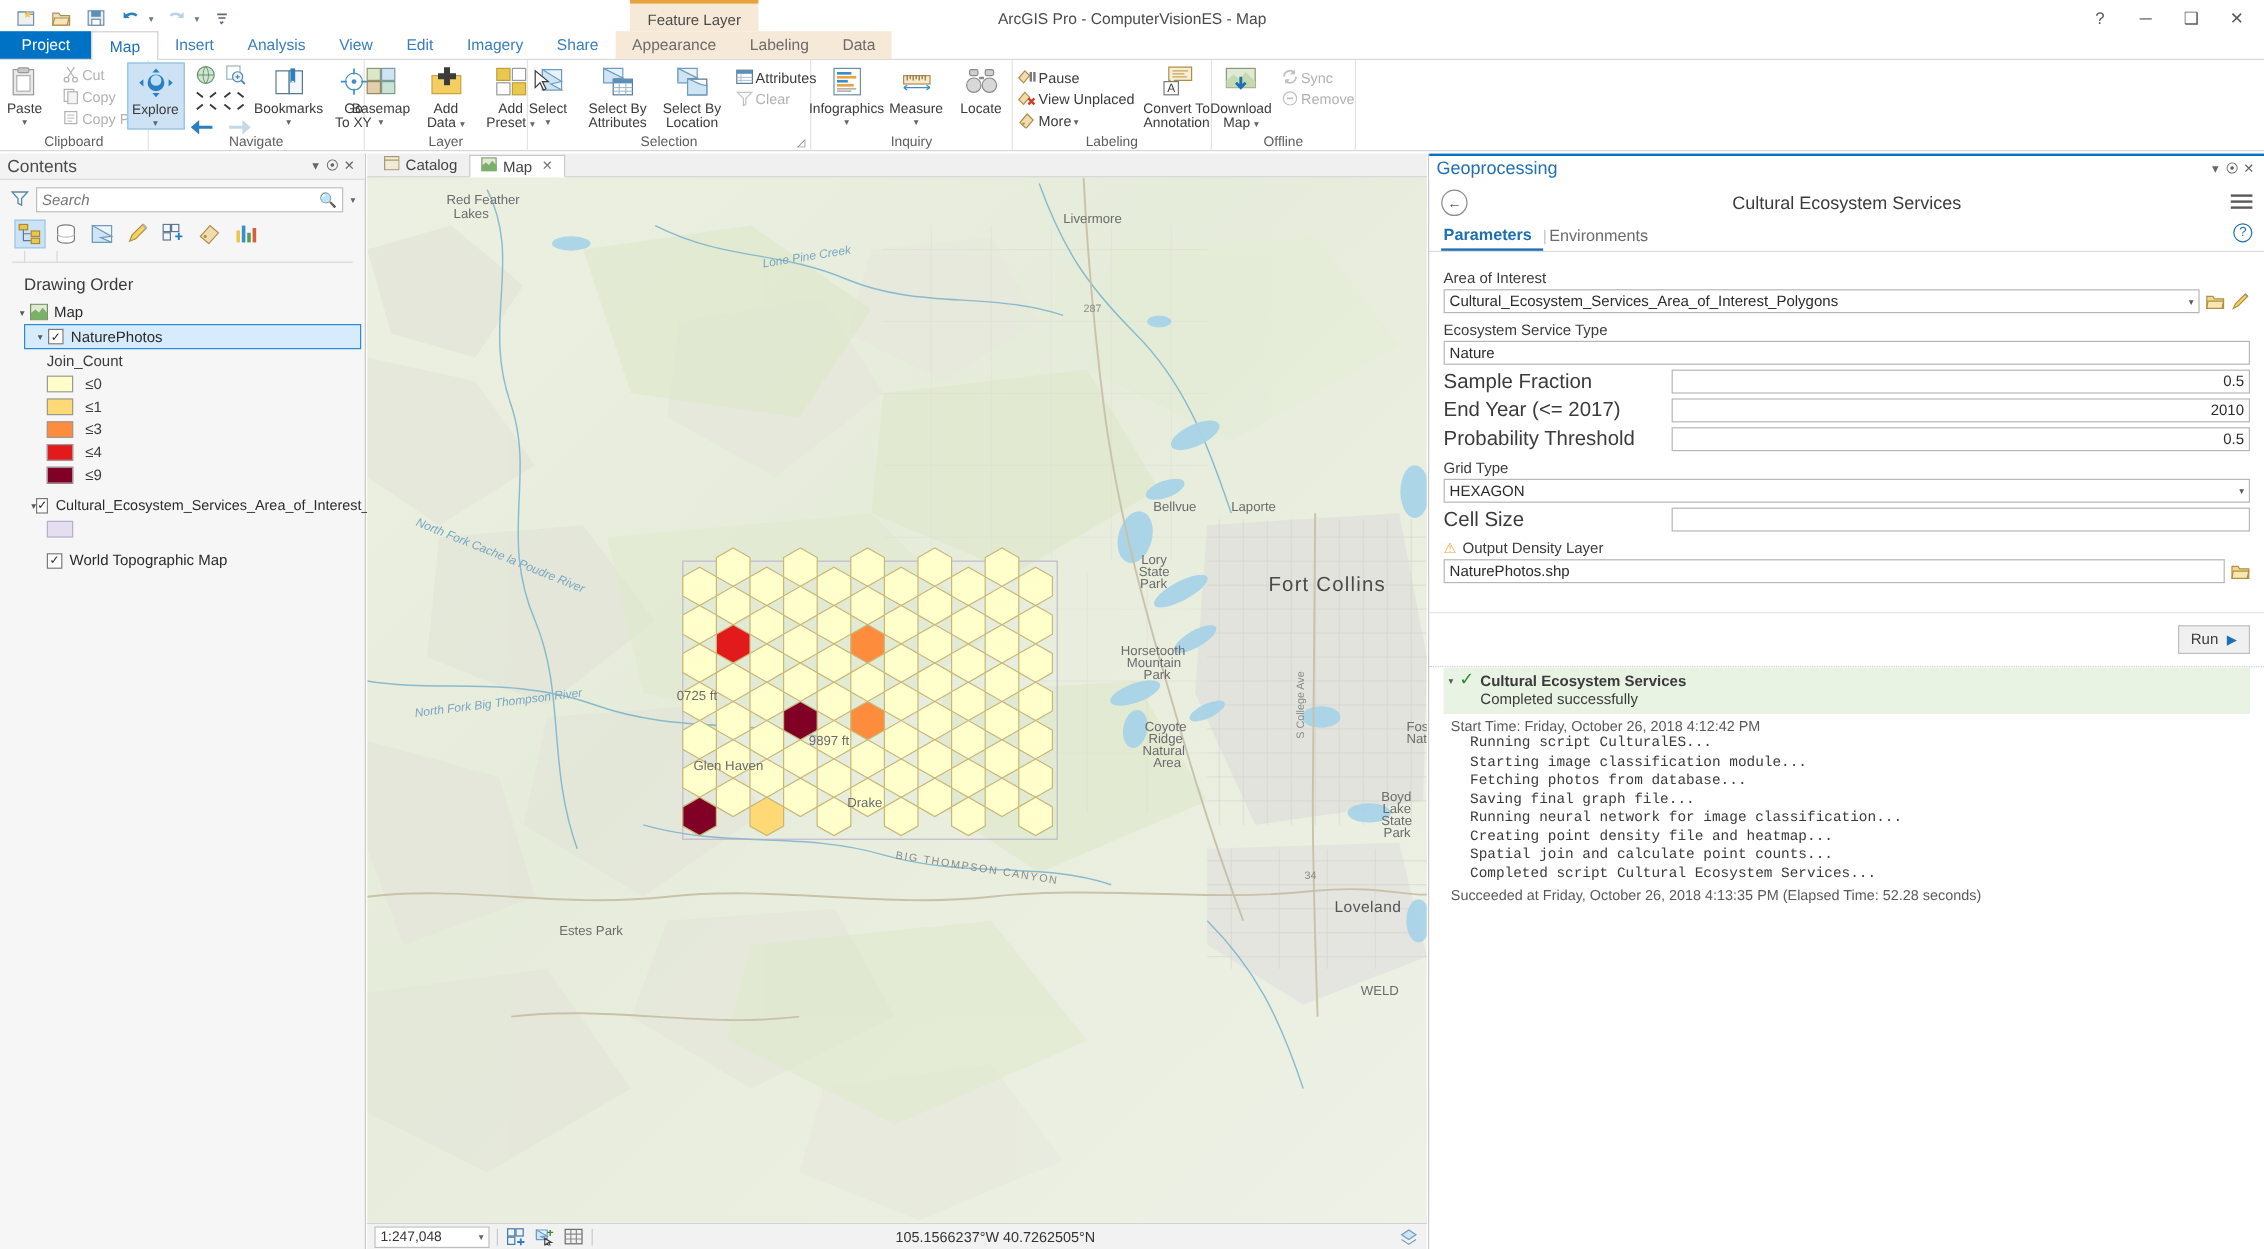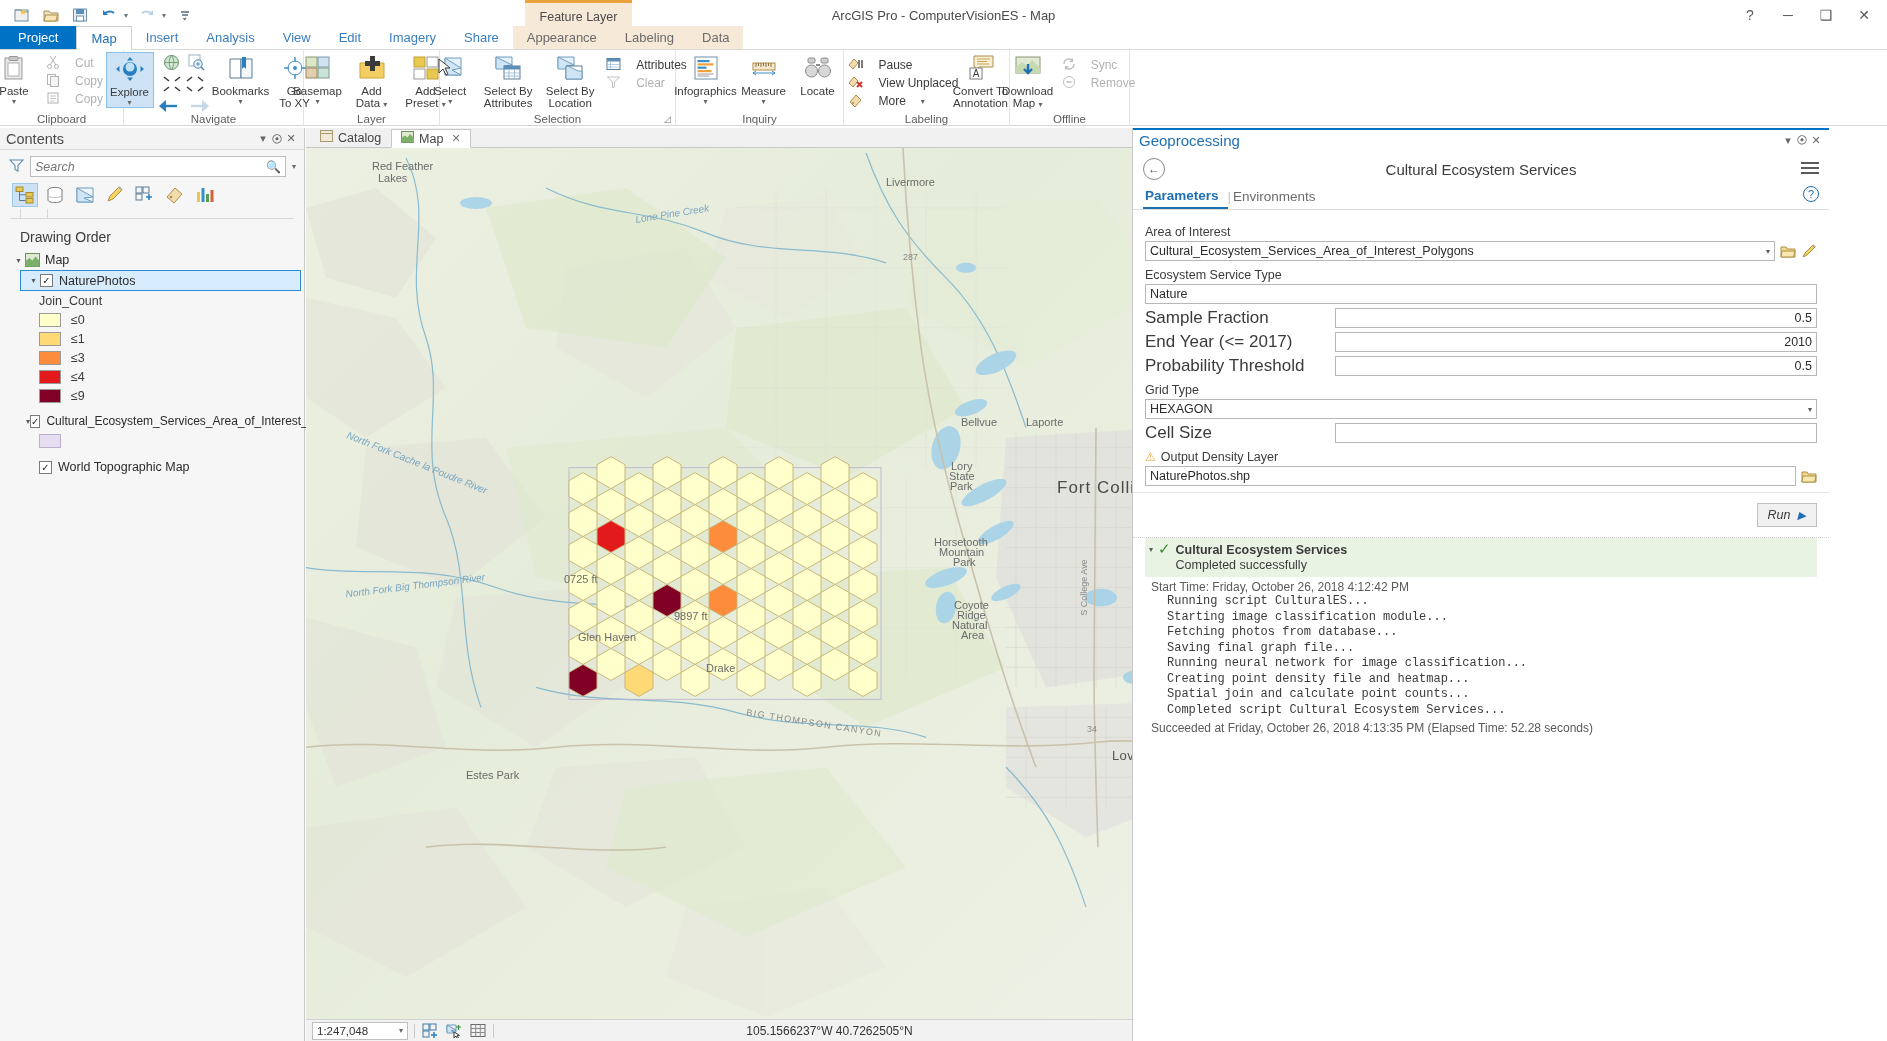--- a/index.html
+++ b/index.html
@@ -65,21 +65,21 @@
             border-right: 1px solid #e3e3e3; padding: 2px 6px 0 6px; height: 76px; }
   .rgroup .glabel { position: absolute; bottom: 1px; left: 0; right: 0; text-align: center;
                     font-size: 11.5px; color: #5e5e5e; }
   .rrow { display: flex; align-items: flex-start; height: 58px; }
   .bigbtn { width: 54px; display: flex; flex-direction: column; align-items: center; justify-content: flex-start;
             padding-top: 2px; cursor: default; }
   .bigbtn .bi { height: 30px; display: flex; align-items: center; justify-content: center; }
   .bigbtn .bl { font-size: 11.5px; line-height: 12px; text-align: center; color: #3b3b3b; margin-top: 1px; }
   .bigbtn.sel { background: #cde3f5; border: 1px solid #8fc0e5; }
   .smallcol { display: flex; flex-direction: column; justify-content: flex-start; padding-top: 2px; }
-  .smallbtn { display: flex; align-items: center; gap: 15px; height: 18px; padding: 0 5px;
+  .smallbtn { display: flex; align-items: center; gap: 2px; height: 18px; padding: 0 5px;
               font-size: 12px; color: #3b3b3b; cursor: default; white-space: nowrap; }
   .smallbtn.dis { color: #b2b2b2; }
   .caret { font-size: 8px; color: #666; }
   .dlg-launcher { position: absolute; right: 4px; bottom: 2px; font-size: 9px; color: #777; }
 
   
   .panel-head {
     height: 22px; display: flex; align-items: center; padding: 0 6px;
     background: #f3f3f3; border-bottom: 1px solid #dcdcdc;
   }
@@ -142,21 +142,21 @@
                border-top: 1px solid #d2d2d2; padding: 0 6px; gap: 6px; }
   .scalebox { width: 96px; height: 18px; border: 1px solid #bfbfbf; background: #fff;
               display: flex; align-items: center; justify-content: space-between; padding: 0 4px;
               font-size: 11.5px; color: #333; gap: 20px; }
   .sb-ico { width: 18px; height: 18px; display: flex; align-items: center; justify-content: center; }
   .sb-sep { width: 1px; height: 14px; background: #c9c9c9; }
   .coords { flex: 1; text-align: center; font-size: 12px; color: #333; }
 
   
   .gp {
-    position: absolute; left: 1132px; top: 128px; width: 697px; height: 913px;
+    position: absolute; left: 1190px; top: 128px; width: 697px; height: 913px;
     background: #ffffff; border-left: 1px solid #c8c8c8; display: flex; flex-direction: column;
   }
   .gp-head { height: 22px; display: flex; align-items: center; padding: 0 6px;
              background: #ffffff; border-top: 2px solid #0072c6; }
   .gp-title { font-size: 15px; color: #1f6fb3; flex: 1; }
   .gp-toolrow { display: flex; align-items: center; padding: 6px 10px 2px 10px; position: relative; height: 34px; }
   .backbtn { width: 22px; height: 22px; border: 1.5px solid #8a8a8a; border-radius: 50%;
              display: flex; align-items: center; justify-content: center; font-size: 12px; color: #5a5a5a; }
   .gp-toolname { position: absolute; left: 0; right: 0; text-align: center; font-size: 15px; color: #3b3b3b; }
   .hamburger { position: absolute; right: 10px; top: 9px; width: 18px; }
@@ -175,21 +175,21 @@
   .pfield { display: flex; align-items: center; gap: 4px; }
   .inputbox { flex: 1; height: 20px; border: 1px solid #b7b7b7; background: #fff;
               display: flex; align-items: center; padding: 0 4px; font-size: 12.5px; color: #2b2b2b; }
   .inputbox.right { justify-content: flex-end; }
   .inputbox .ddcaret { margin-left: auto; font-size: 8px; color: #5a5a5a; padding-left: 6px; }
   .halfrow { display: flex; align-items: center; margin: 4px 0; }
   .halfrow .lbl { width: 190px; font-size: 17px; color: #3b3b3b; }
   .halfrow .inputbox { flex: 1; }
   .mini-ico { width: 17px; height: 18px; display: flex; align-items: center; justify-content: center; }
   .gp-runrow { display: flex; justify-content: flex-end; align-items: flex-start; padding: 10px 12px;
-               border-top: 1px solid #e6e6e6; margin-top: 6px; font-style: italic; }
+               border-top: 1px solid #e6e6e6; margin-top: 24px; }
   .runbtn { display: flex; align-items: center; gap: 7px; background: #f0f0f0; border: 1px solid #bfbfbf;
             height: 24px; padding: 0 10px; font-size: 12.5px; color: #3b3b3b; }
   .runbtn .play { color: #1f6fb3; font-size: 11px; }
   .gp-msgs { flex: 1; padding: 0 12px; overflow: hidden; border-top: 1px dotted #d0d0d0; }
   .msg-head { background: #e9f3e4; padding: 4px 4px 5px 4px; display: flex; align-items: flex-start; gap: 5px; }
   .msg-head .tri2 { font-size: 8px; color: #5a5a5a; padding-top: 3px; }
   .msg-head .chk { color: #2f8a2f; font-size: 15px; line-height: 14px; }
   .msg-title { font-size: 12.5px; font-weight: bold; color: #3b3b3b; }
   .msg-sub { font-size: 12.5px; color: #3b3b3b; }
   .msg-line { font-size: 12px; color: #5a5a5a; padding: 3px 0 0 6px; }

